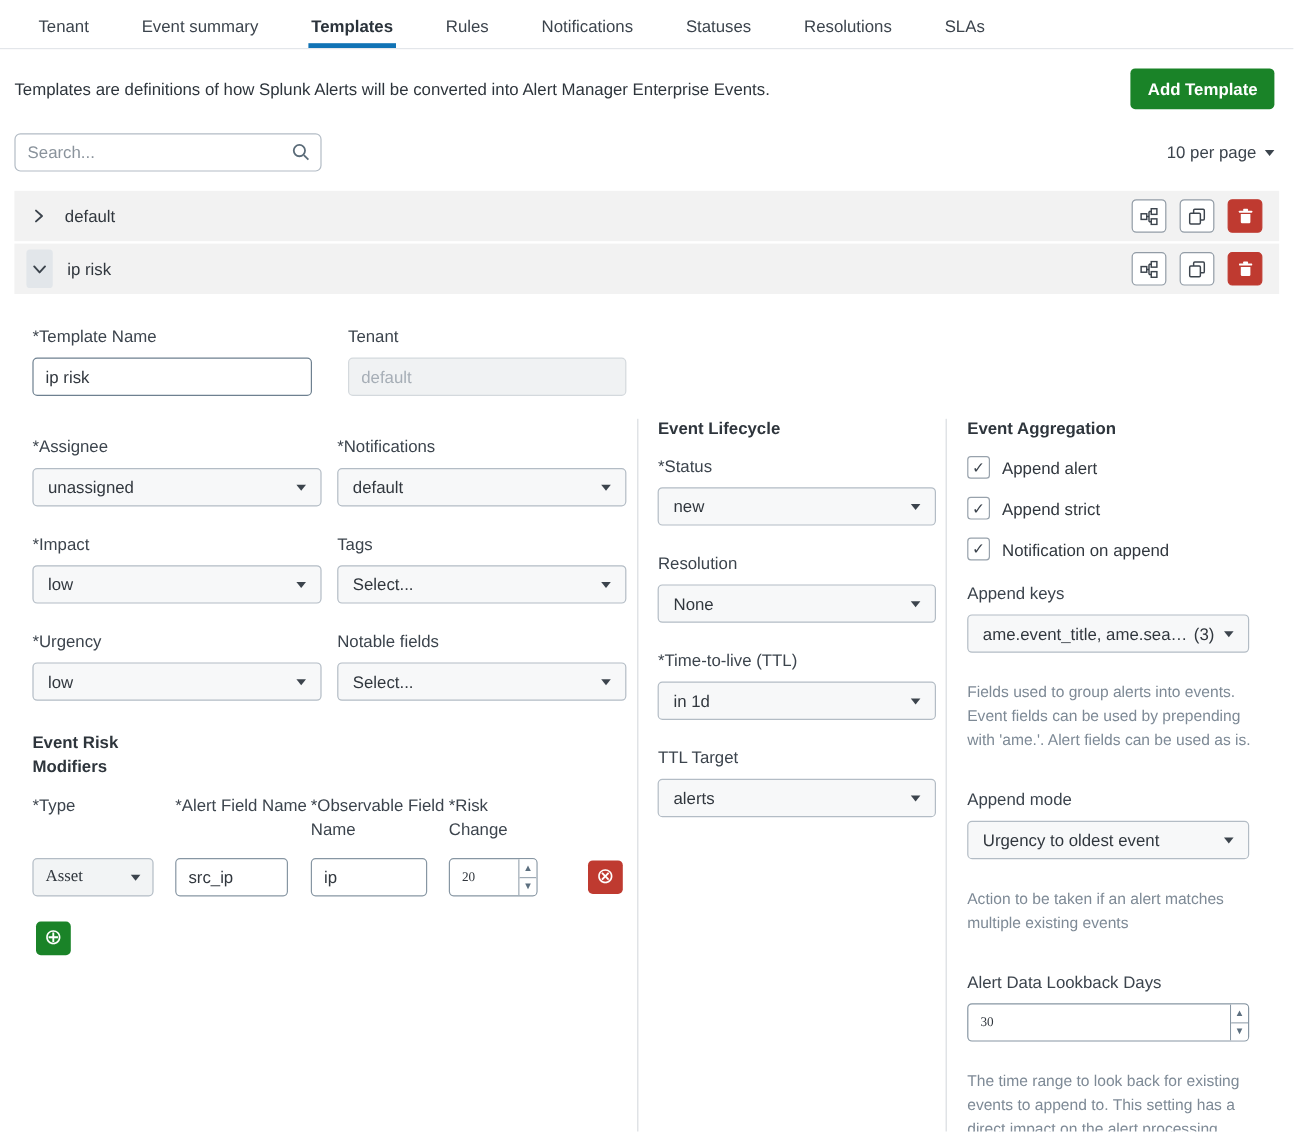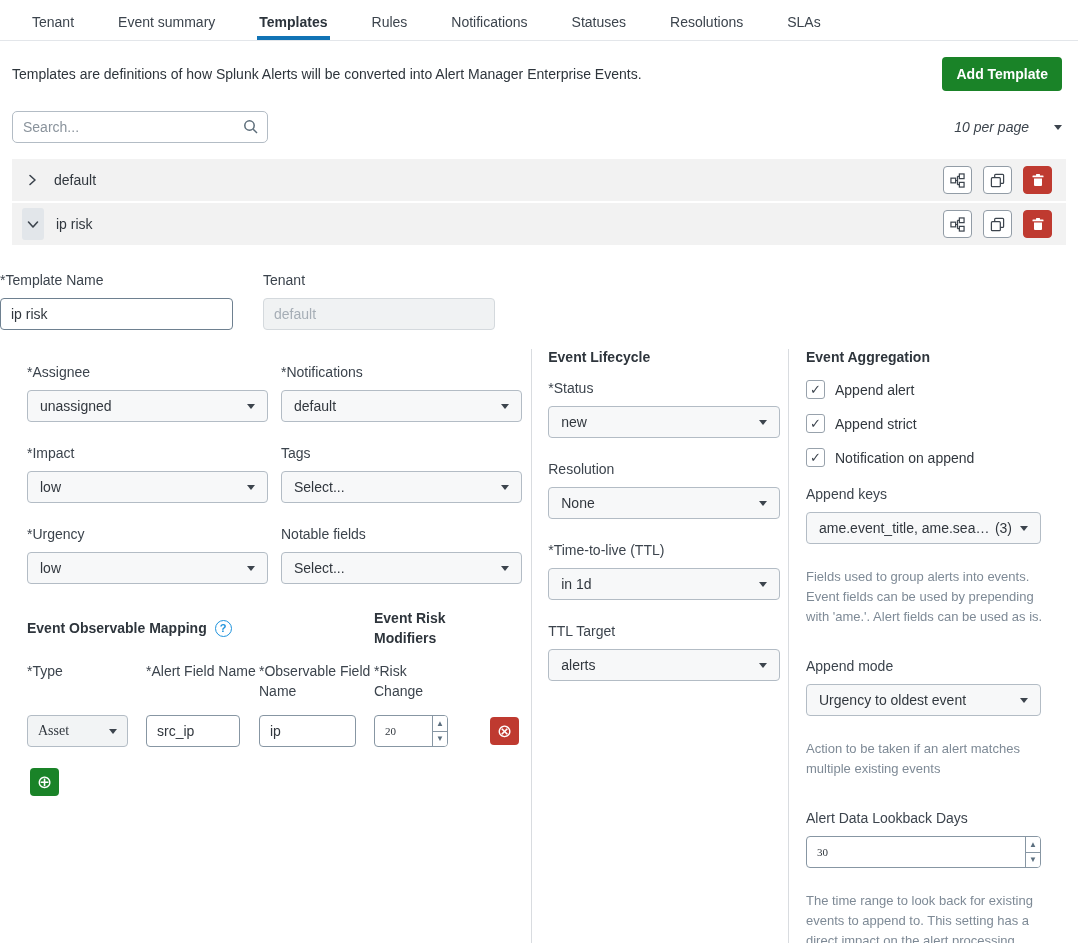--- a/index.html
+++ b/index.html
@@ -17,38 +17,38 @@
   .btn-green { background:#1a8328; color:#fff; font-weight:bold; font-size:14px; border:none;
     border-radius:4px; padding:9px 14px; cursor:pointer; font-family:inherit; }
 
   
   .toolbar { display:flex; justify-content:space-between; align-items:center; padding:8px 16px 6px 12px; }
   .search-wrap { position:relative; }
   .search-input { width:256px; height:32px; border:1px solid #b3bcc5; border-radius:5px;
     padding:0 32px 0 10px; font-size:14px; color:#31373e; font-family:inherit; outline:none; }
   .search-input::placeholder { color:#8a939c; }
   .search-icon { position:absolute; right:9px; top:8px; }
-  .per-page { display:flex; align-items:center; gap:25px; color:#3c444d; cursor:pointer;font-style:italic; }
+  .per-page { display:flex; align-items:center; gap:7px; color:#3c444d; cursor:pointer; }
   .caret { width:0; height:0; border-left:4.5px solid transparent; border-right:4.5px solid transparent;
     border-top:5.5px solid #3c444d; }
 
   
   .rows { margin:10px 12px 0; }
   .trow { background:#f2f2f2; height:42px; display:flex; align-items:center; padding:0 14px 0 10px; margin-bottom:2px; }
   .expander { width:20px; height:20px; display:flex; align-items:center; justify-content:center; cursor:pointer; }
   .expander.open { width:22px; height:32px; background:#e2e6ea; border-radius:3px; }
   .trow-name { margin-left:12px; color:#31373e; }
   .trow-actions { margin-left:auto; display:flex; gap:11px; }
   .icon-btn { width:29px; height:28px; background:#fff; border:1px solid #929ca6; border-radius:4px;
     display:flex; align-items:center; justify-content:center; cursor:pointer; padding:0; }
   .icon-btn.red { background:#bf3a30; border-color:#bf3a30; }
 
   
   .panel { padding-top:25px; }
-  .top-fields { display:flex; gap:30px; }
+  .top-fields { display:flex; gap:30px; padding-left:27px; }
   .field-label { color:#3c444d; margin-bottom:10px; display:block; }
   .text-input { height:32px; border:1px solid #6e8090; border-radius:4px; padding:0 10px;
     font-size:14px; color:#31373e; font-family:inherit; outline:none; background:#fff; }
   .text-input.light { border-color:#8796a3; }
   .text-input:disabled { background:#f0f2f3; border-color:#d4d9dd; }
   .text-input:disabled::placeholder { color:#a6aeb6; }
 
   .columns { display:flex; align-items:stretch; margin-top:19px; min-height:608px; }
   .colA { width:537px; padding-left:27px; border-right:1px solid #d9dce0; }
   .colB { width:259px; padding-left:16px; border-right:1px solid #d9dce0; }
@@ -258,24 +258,20 @@
         <div class="fblock">
           <label class="field-label">Notable fields</label>
           <div class="select w-full">
             <span class="val">Select...</span>
             <span class="caret"></span>
           </div>
         </div>
       </div>
 
       <div class="eom-head">
-        <div class="eom-title">
-          <span>Event Observable Mapping</span>
-          <span class="help-icon">?</span>
-        </div>
         <div class="risk-title">Event Risk Modifiers</div>
       </div>
 
       <div class="eom-labels">
         <span class="l1">*Type</span>
         <span class="l2">*Alert Field Name</span>
         <span class="l3">*Observable Field Name</span>
         <span class="l4">*Risk Change</span>
       </div>
 

